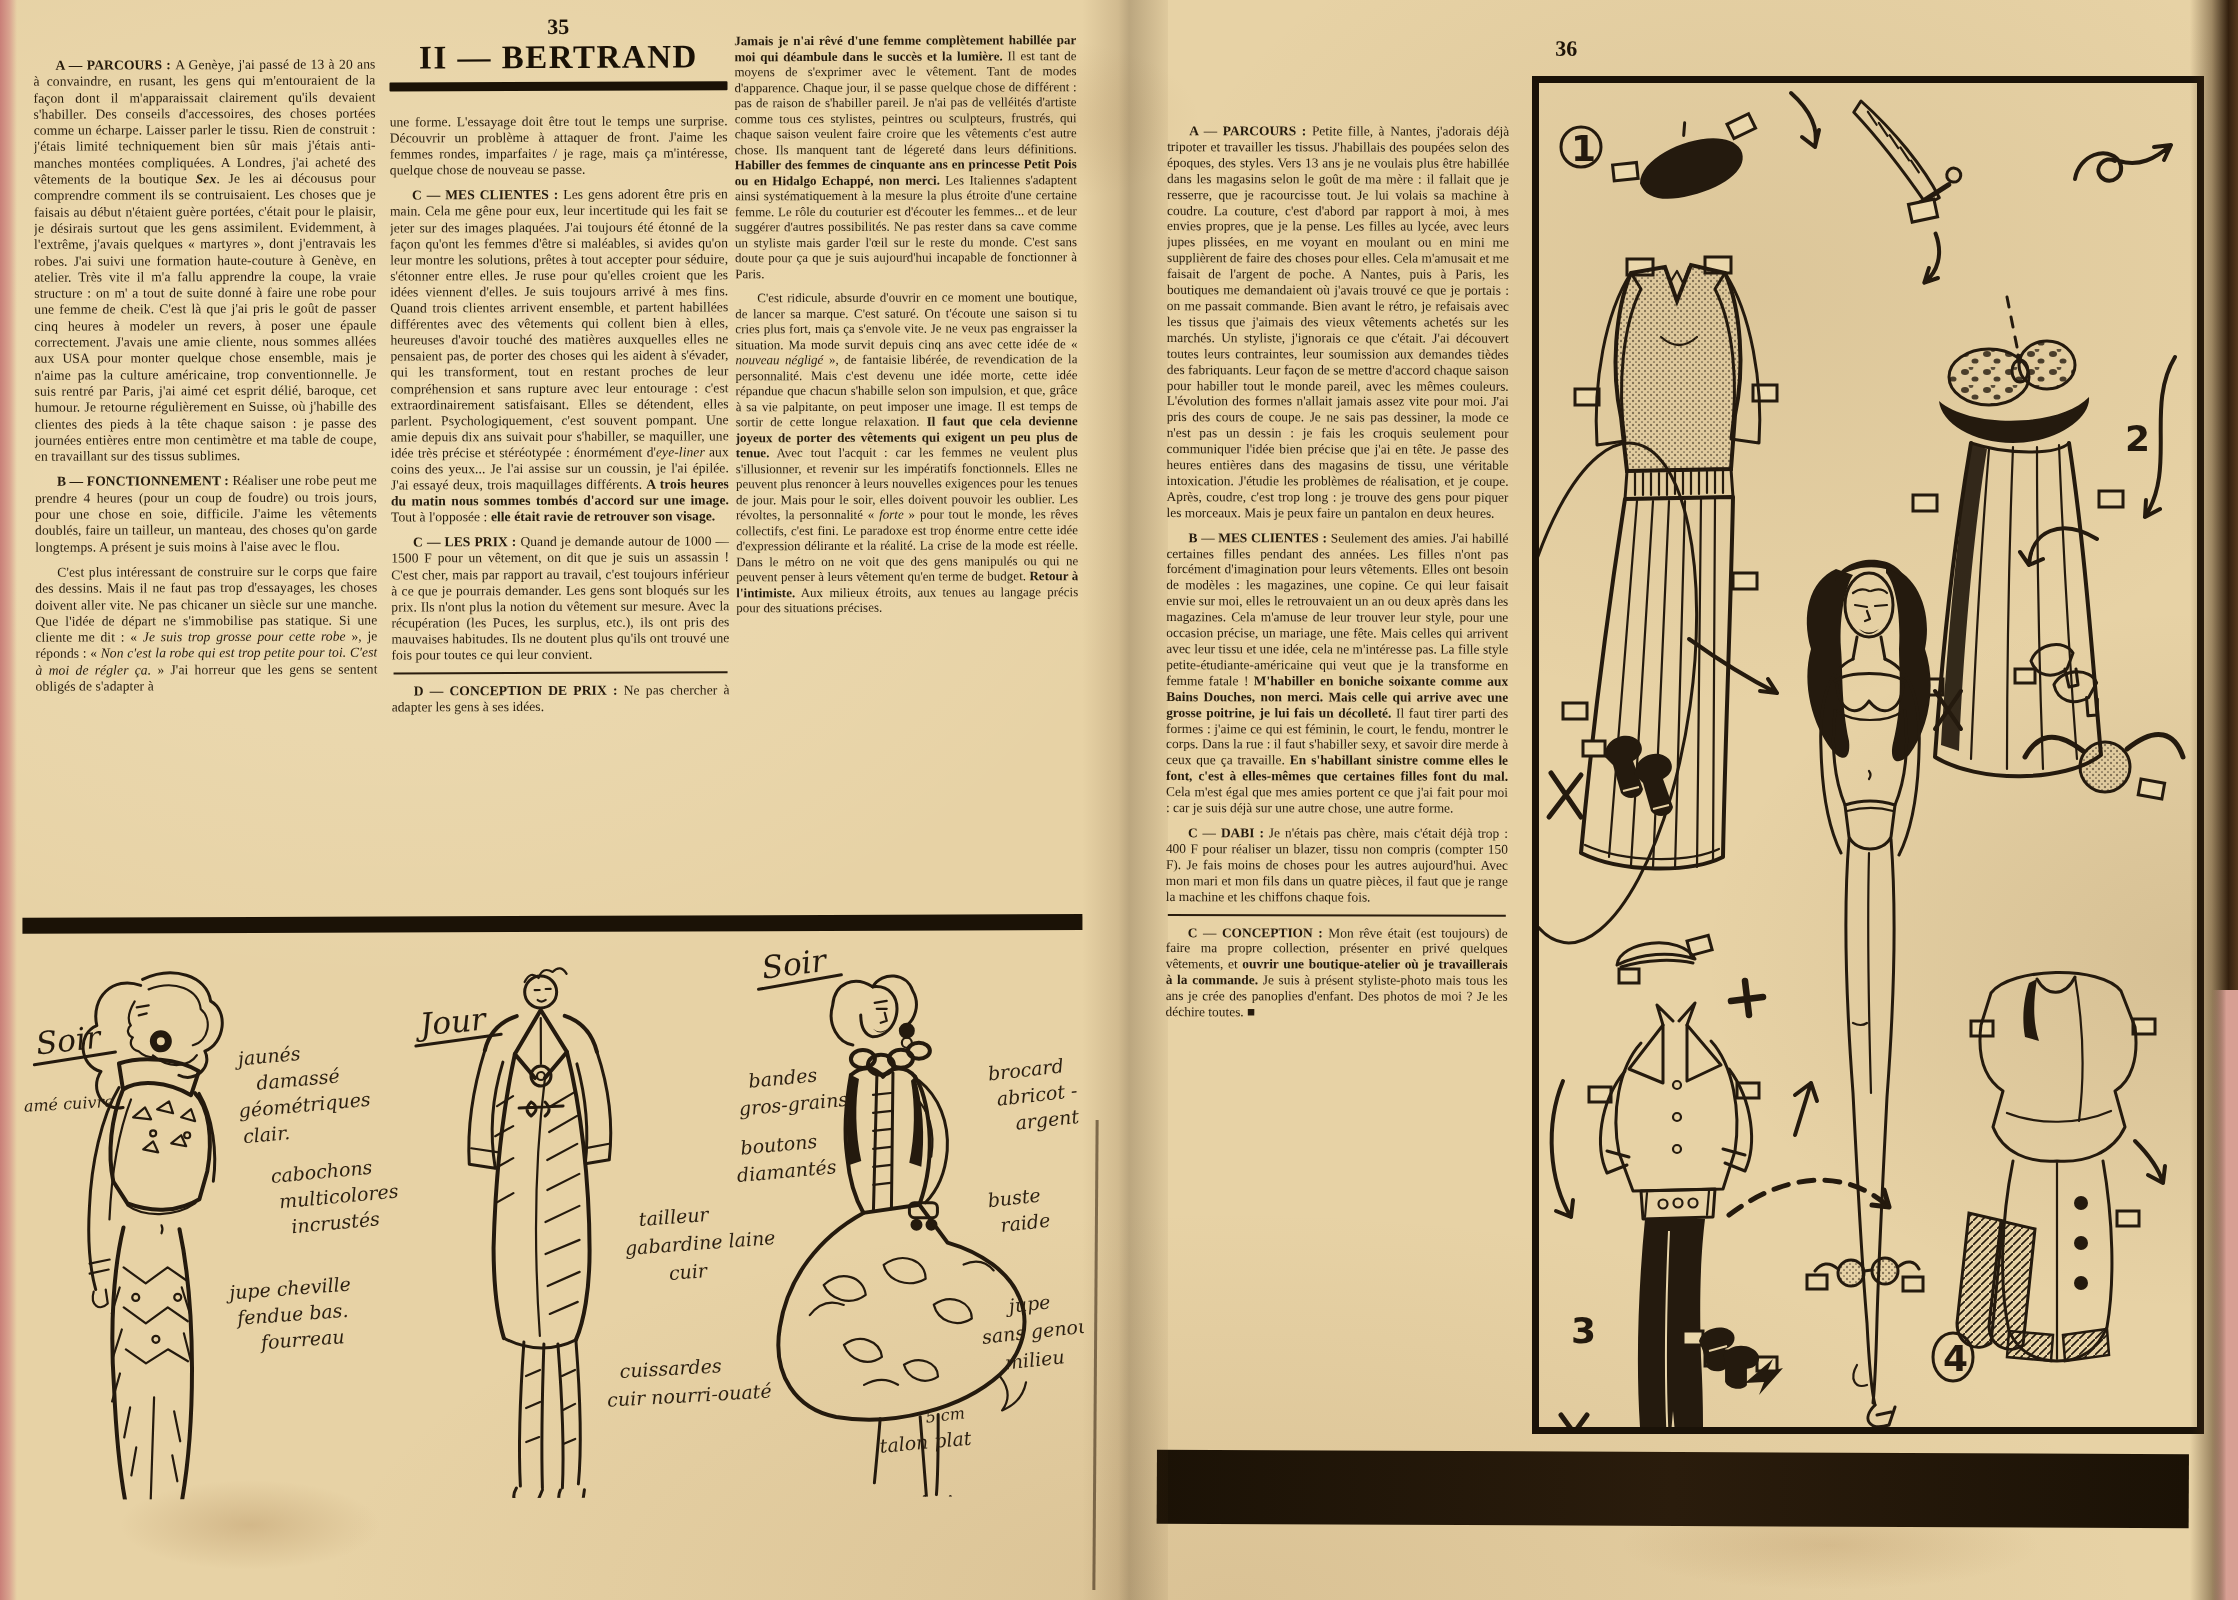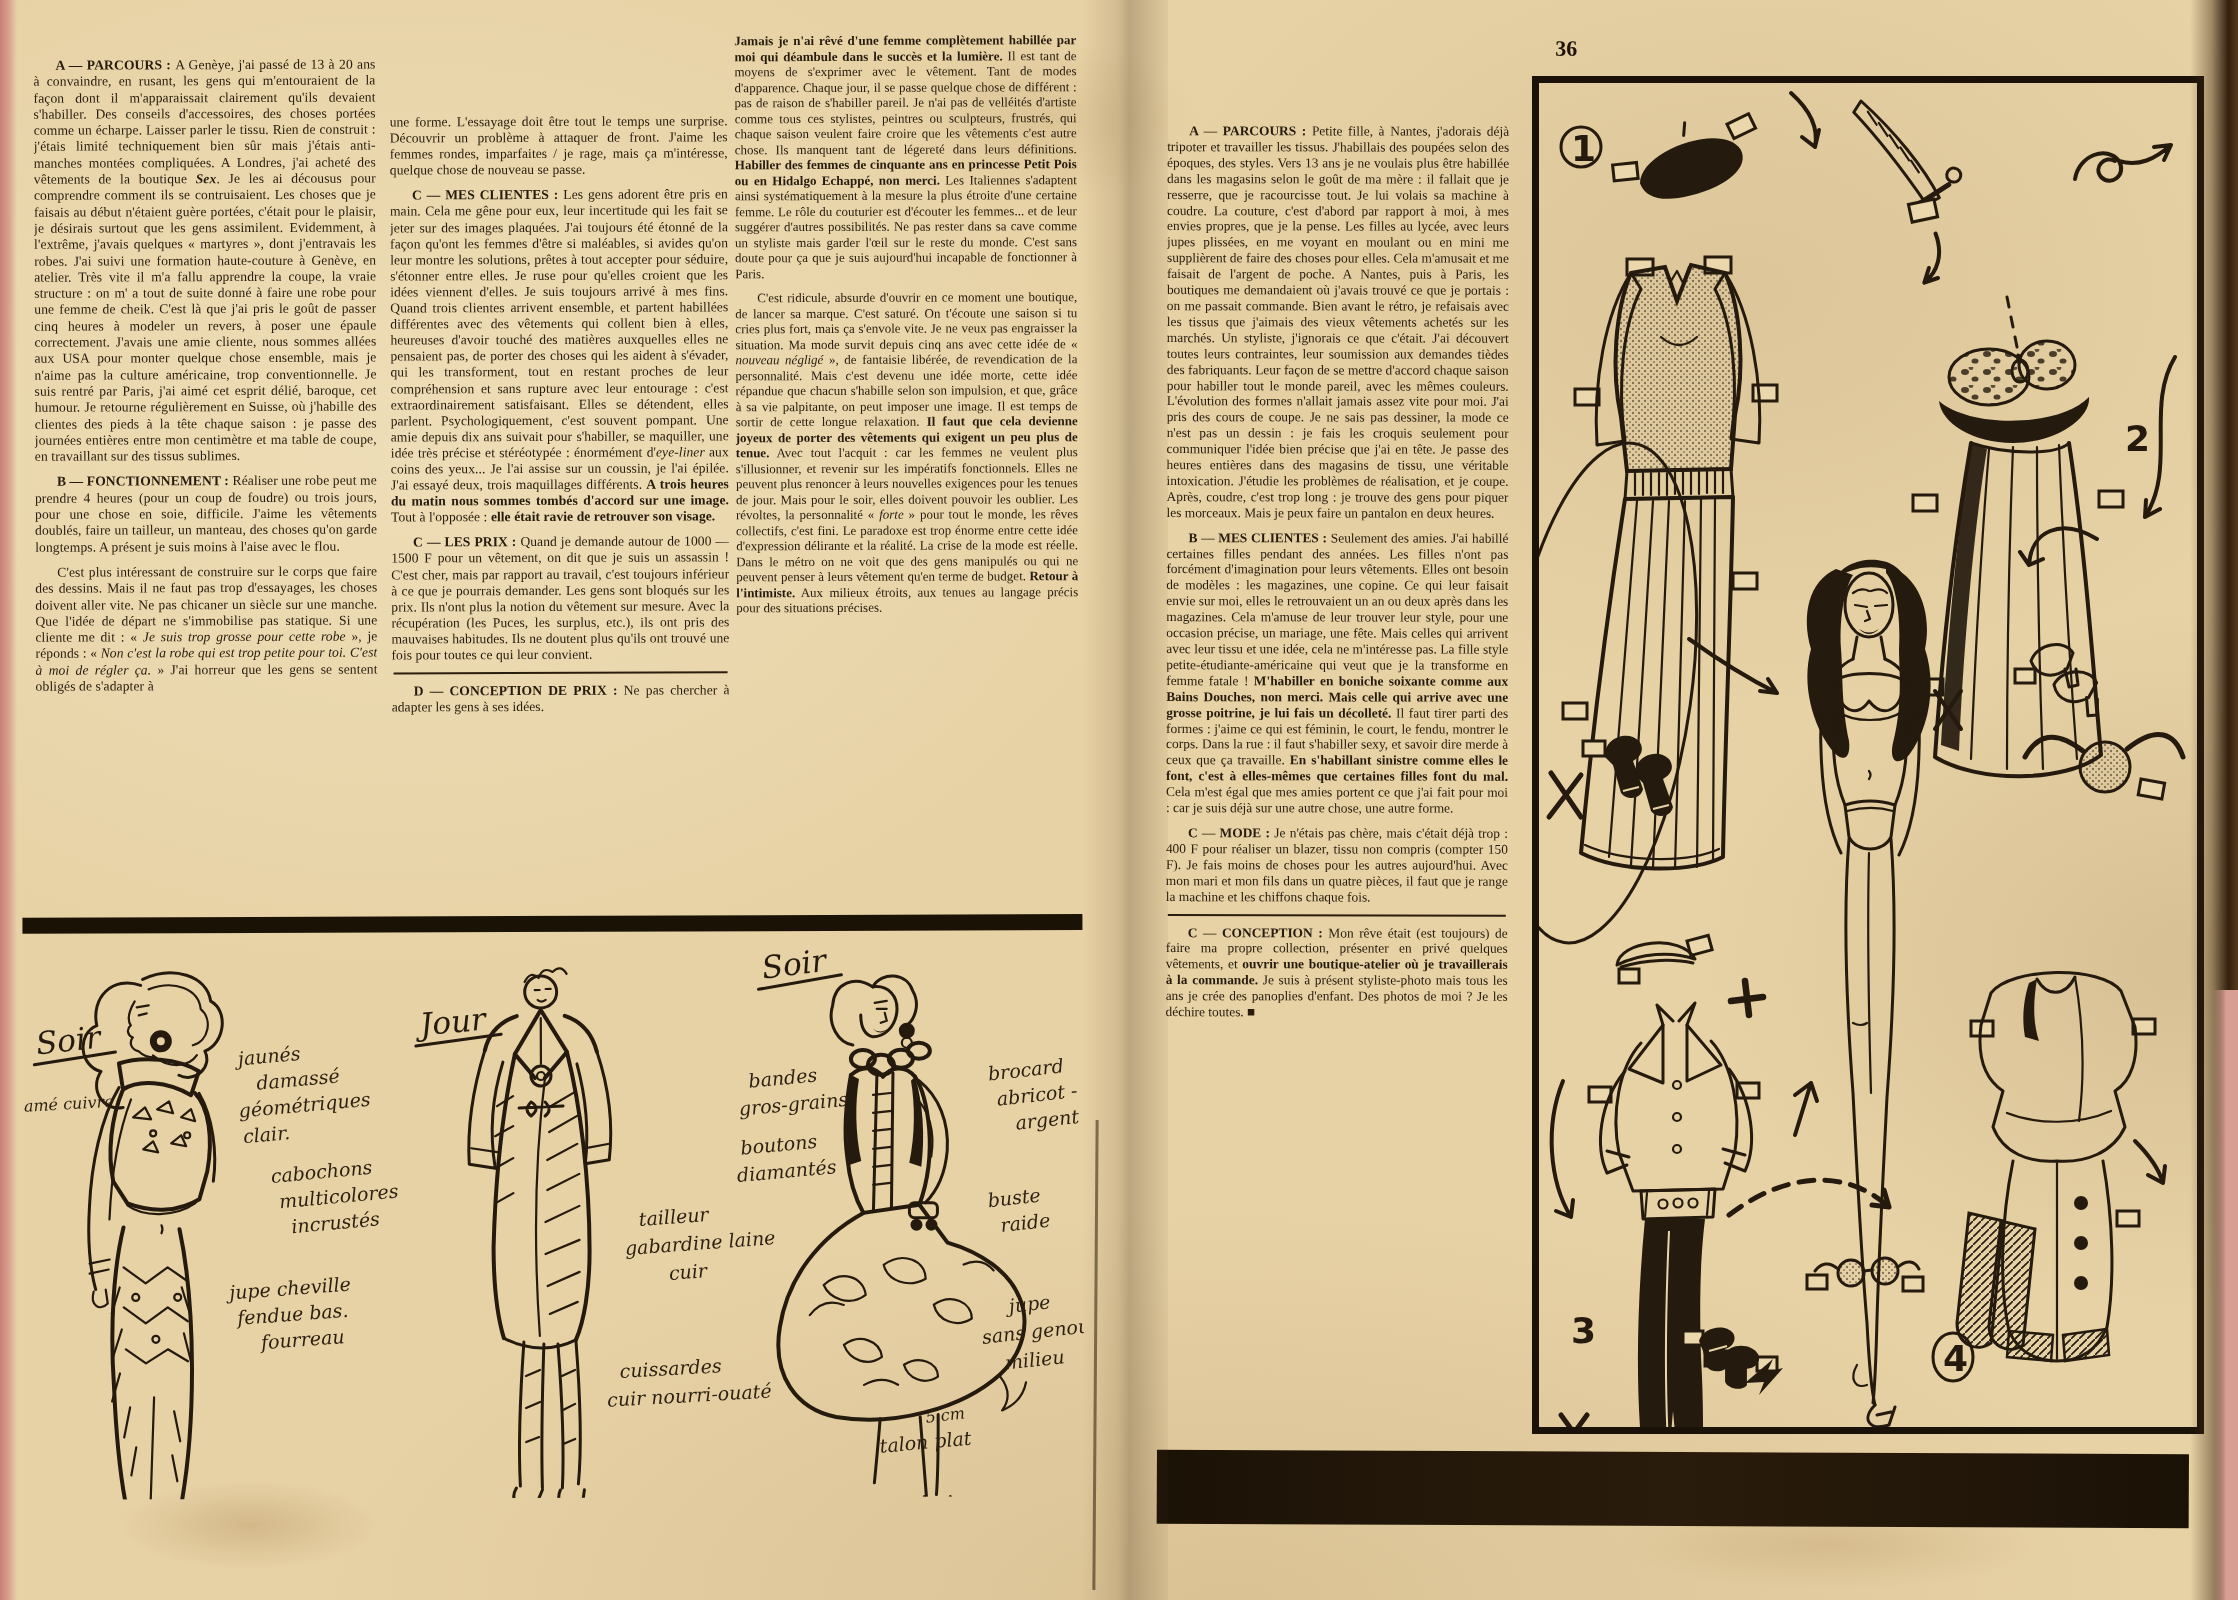--- a/index.html
+++ b/index.html
@@ -57,20 +57,25 @@
   <div class="stain" style="left:1620px;top:1500px;width:420px;height:90px;background:radial-gradient(closest-side,rgba(150,105,55,.18),transparent);"></div>
 
   <div style="position:absolute;left:0;top:0;width:1085px;height:1600px;transform:rotate(-0.2deg);">
 
     <div class="col c1" style="left:36px;top:56px;width:342px;height:852px;">
       <p><span class="b">A — PARCOURS : </span><span>A Genèye, j'ai passé de 13 à 20 ans à convaindre, en rusant, les gens qui m'entouraient de la façon dont il m'apparaissait clairement qu'ils devaient s'habiller. Des conseils d'accessoires, des choses portées comme un écharpe. Laisser parler le tissu. Rien de construit : j'étais limité techniquement bien sûr mais j'étais anti-manches montées compliquées. A Londres, j'ai acheté des vêtements de la boutique </span><span class="bi">Sex</span><span>. Je les ai décousus pour comprendre comment ils se contruisaient. Les choses que je faisais au début n'étaient guère portées, c'était pour le plaisir, je désirais surtout que les gens assimilent. Evidemment, à l'extrême, j'avais quelques « martyres », dont j'entravais les robes. J'ai suivi une formation haute-couture à Genève, en atelier. Très vite il m'a fallu apprendre la coupe, la vraie structure : on m' a tout de suite donné à faire une robe pour une femme de cheik. C'est là que j'ai pris le goût de passer cinq heures à modeler un revers, à poser une épaule correctement. J'avais une amie cliente, nous sommes allées aux USA pour monter quelque chose ensemble, mais je n'aime pas la culture américaine, trop conventionnelle. Je suis rentré par Paris, j'ai aimé cet esprit délié, baroque, cet humour. Je retourne régulièrement en Suisse, où j'habille des clientes des pieds à la tête chaque saison : je passe des journées entières entre mon centimètre et ma table de coupe, en travaillant sur des tissus sublimes.</span></p>
       <p><span class="b">B — FONCTIONNEMENT :  </span><span>Réaliser une robe peut me prendre 4 heures (pour un coup de foudre) ou trois jours, pour une chose en soie, difficile. J'aime les vêtements doublés, faire un tailleur, un manteau, des choses qu'on garde longtemps. A présent je suis moins à l'aise avec le flou.</span></p>
       <p><span>C'est plus intéressant de construire sur le corps que faire des dessins. Mais il ne faut pas trop d'essayages, les choses doivent aller vite. Ne pas chicaner un siècle sur une manche. Que l'idée de départ ne s'immobilise pas statique. Si une cliente me dit : « </span><span class="i">Je suis trop grosse pour cette robe</span><span> », je réponds : « </span><span class="i">Non c'est la robe qui est trop petite pour toi. C'est à moi de régler ça.</span><span> » J'ai horreur que les gens se sentent obligés de s'adapter à</span></p>
     </div>
 
+    <div class="headblock" style="left:392px;top:14px;width:338px;">
+      <div class="pagenum" style="position:static;">35</div>
+      <div class="headline">II — BERTRAND</div>
+      <div class="thickrule"></div>
+    </div>
 
     <div class="col c2" style="left:392px;top:114px;width:338px;height:794px;">
       <p class="noindent"><span>une forme. L'essayage doit être tout le temps une surprise. Découvrir un problème à attaquer de front. J'aime les femmes rondes, imparfaites /  je rage, mais ça m'intéresse, quelque chose de nouveau se passe.</span></p>
       <p><span class="b">C — MES CLIENTES : </span><span>Les gens adorent être pris en main. Cela me gêne pour eux, leur incertitude qui les fait se jeter sur des images plaquées. J'ai toujours été étonné de la façon qu'ont les femmes d'être si maléables, si avides qu'on leur montre les solutions, prêtes à tout accepter pour séduire, s'étonner entre elles. Je ruse pour qu'elles croient que les idées viennent d'elles. Je suis toujours arrivé à mes fins. Quand trois clientes arrivent ensemble, et partent habillées différentes avec des vêtements qui collent bien à elles, heureuses d'avoir touché des matières auxquelles elles ne pensaient pas, de porter des choses qui les aident à s'évader, qui les transforment, tout en restant proches de leur compréhension et sans rupture avec leur entourage : c'est extraordinairement satisfaisant. Elles se détendent, elles parlent. Psychologiquement, c'est souvent pompant. Une amie depuis dix ans suivait pour s'habiller, se maquiller, une idée très précise et stéréotypée : énormément d'</span><span class="i">eye-liner</span><span> aux coins des yeux... Je l'ai assise sur un coussin, je l'ai épilée. J'ai  essayé deux, trois maquillages différents. </span><span class="b">A  trois heures du matin nous sommes tombés d'accord sur une image.</span><span> Tout à l'opposée : </span><span class="b">elle était ravie de retrouver son visage.</span></p>
       <p><span class="b">C — LES PRIX : </span><span>Quand je demande autour de 1000 — 1500 F pour un vêtement, on dit que je suis un assassin ! C'est cher, mais par rapport au travail, c'est toujours inférieur à ce que je pourrais demander. Les gens sont bloqués sur les prix. Ils n'ont plus la notion du vêtement sur mesure. Avec la récupération (les Puces, les surplus, etc.), ils ont pris des mauvaises habitudes. Ils ne doutent plus qu'ils ont trouvé une fois pour toutes ce qui leur convient.</span></p>
       <div class="thinrule"></div>
       <p><span class="b">D — CONCEPTION DE PRIX : </span><span>Ne pas chercher à adapter les gens à ses idées.</span></p>
     </div>
 
     <div class="col c3" style="left:737px;top:34px;width:342px;height:876px;">
@@ -233,21 +238,21 @@
   </div>
 
   <div style="position:absolute;left:1130px;top:0;width:1108px;height:1600px;transform:rotate(0.1deg);">
 
     <div class="pagenum" style="left:424px;top:36px;">36</div>
 
 
     <div class="col c4 endmark" style="left:36px;top:124px;width:342px;height:1324px;">
       <p><span class="b">A — PARCOURS : </span><span>Petite fille, à Nantes, j'adorais déjà tripoter et travailler les tissus. J'habillais des poupées selon des époques, des styles. Vers 13 ans je ne voulais plus être habillée dans les magasins selon le goût de ma mère : il fallait que je resserre, que je racourcisse tout. Je lui volais sa machine à coudre. La couture, c'est d'abord par rapport à moi, à mes envies propres,  que je la pense. Les filles au lycée, avec leurs jupes plissées, en me voyant en moulant ou en mini me supplièrent de faire des choses pour elles. Cela m'amusait et me faisait de l'argent de poche. A  Nantes, puis à Paris, les boutiques me demandaient où j'avais trouvé ce que je portais : on me passait commande. Bien avant le rétro, je refaisais avec les tissus que j'aimais des vieux vêtements achetés sur les marchés. Un styliste,  j'ignorais ce que c'était. J'ai découvert toutes leurs contraintes, leur soumission aux demandes tièdes des fabriquants. Leur façon de se mettre d'accord chaque saison pour habiller tout le monde pareil, avec les mêmes couleurs. L'évolution des formes n'allait jamais assez vite pour moi. J'ai pris des cours de coupe. Je ne sais pas dessiner, la mode ce n'est pas un dessin : je fais les croquis seulement pour  communiquer l'idée bien précise que j'ai en tête. Je passe des heures entières dans des magasins de tissu, une véritable intoxication. J'étudie les problèmes de réalisation, et je coupe. Après, coudre, c'est trop long : je trouve des gens pour piquer les morceaux. Mais je peux faire un pantalon en deux heures.</span></p>
       <p><span class="b">B — MES CLIENTES : </span><span>Seulement des amies. J'ai habillé certaines filles pendant des années. Les filles n'ont pas forcément d'imagination pour leurs vêtements. Elles ont besoin de modèles : les magazines, une copine. Ce qui leur faisait envie sur moi, elles le retrouvaient un an ou deux après dans les magazines. Cela m'amuse de leur trouver leur style, pour une occasion précise, un mariage, une fête. Mais celles qui arrivent avec leur tissu et une idée, cela ne m'intéresse pas. La fille style petite-étudiante-américaine qui veut que je la transforme en femme fatale ! </span><span class="b">M'habiller en boniche soixante comme aux Bains Douches, non merci. Mais celle qui arrive avec une grosse poitrine, je lui fais un décolleté.</span><span>  Il faut tirer parti des formes : j'aime ce qui est féminin, le court, le fendu, montrer le corps. Dans la rue : il faut s'habiller sexy, et savoir dire merde à ceux que ça travaille. </span><span class="b">En s'habillant sinistre comme elles le font, c'est à elles-mêmes que certaines filles font du mal.</span><span> Cela m'est égal que mes amies portent ce que j'ai fait pour moi : car je suis déjà sur une autre chose, une autre forme.</span></p>
-      <p><span class="b">C — MODE : </span><span>Je n'étais pas chère, mais c'était déjà trop : 400 F pour réaliser un blazer, tissu non compris (compter 150 F). Je fais moins de choses pour les autres aujourd'hui. Avec mon mari et mon fils dans un quatre pièces, il faut que je range la machine et les chiffons chaque fois.</span></p>
+      <p><span class="b">C — DABI : </span><span>Je n'étais pas chère, mais c'était déjà trop : 400 F pour réaliser un blazer, tissu non compris (compter 150 F). Je fais moins de choses pour les autres aujourd'hui. Avec mon mari et mon fils dans un quatre pièces, il faut que je range la machine et les chiffons chaque fois.</span></p>
       <div class="thinrule"></div>
       <p><span class="b">C — CONCEPTION : </span><span>Mon rêve était (est toujours) de faire ma propre collection, présenter en privé quelques vêtements, et </span><span class="b">ouvrir une boutique-atelier où je travaillerais à la commande.</span><span> Je suis à présent styliste-photo mais tous les ans je crée des panoplies d'enfant. Des photos de moi ?  Je les déchire toutes.  </span><span class="b">■</span></p>
     </div>
 
     <div class="bigbar" style="left:28px;top:1452px;width:1032px;height:74px;transform:rotate(.15deg);background:linear-gradient(to right,#1b1206,#2a1c0c 50%,#1b1206);"></div>
   </div>
 
   <div class="panel">
     <svg width="658" height="1344" viewBox="0 0 658 1344">
       <defs>

